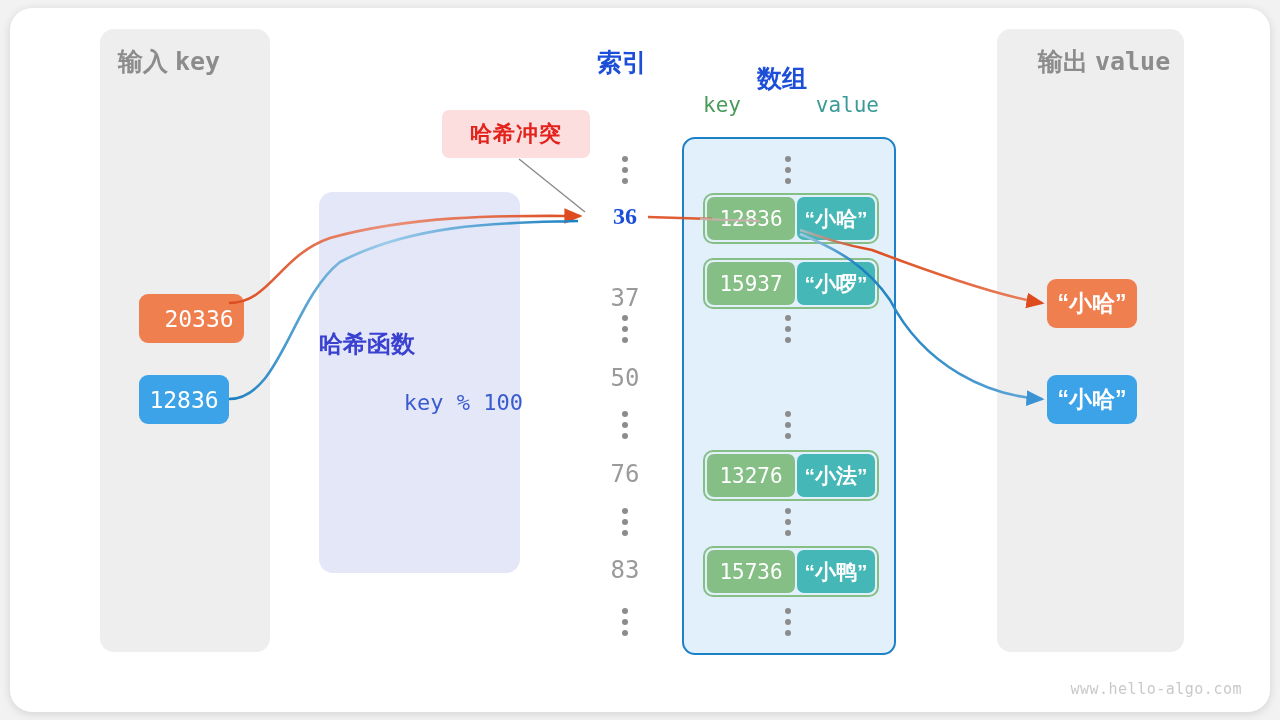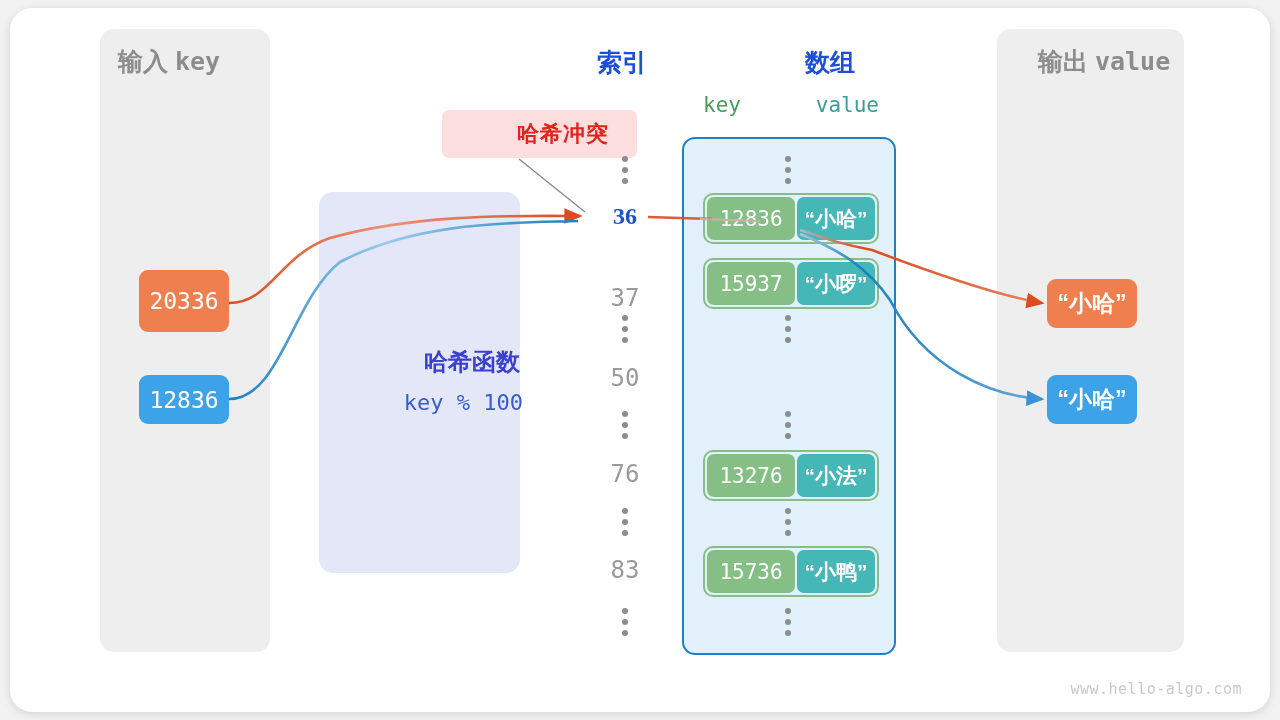--- a/index.html
+++ b/index.html
@@ -53,21 +53,21 @@
 
   
   .col-title {
     position: absolute;
     color: #1d4ed8;
     font-weight: bold;
     font-size: 25px;
     white-space: nowrap;
   }
   #title-index { left: 597px; top: 46px; }
-  #title-array { left: 757px; top: 46px; margin-left: 48px; }
+  #title-array { left: 757px; top: 62px; }
 
   #kv-header {
     position: absolute;
     left: 703px;
     top: 93px;
     width: 176px;
     font-family: "DejaVu Sans Mono", "Liberation Mono", monospace;
     font-size: 21px;
     display: flex;
     justify-content: space-between;
@@ -84,39 +84,38 @@
     height: 48px;
     background: #fbdedd;
     border-radius: 7px;
     color: #e3221c;
     font-weight: bold;
     font-size: 22px;
     display: flex;
     align-items: center;
     justify-content: center;
     letter-spacing: 1px;
-    padding-left: 47px;
   }
 
   
   #hash-box {
     position: absolute;
     left: 319px;
     top: 192px;
     width: 201px;
     height: 381px;
     background: #e3e7f8;
     border-radius: 14px;
   }
   #hash-name {
     position: absolute;
     left: 0;
-    top: 154px;
+    top: 136px;
     width: 201px;
-    text-align: right;
+    text-align: left;
     color: #3a40cf;
     font-weight: bold;
     font-size: 24px;
   }
   #hash-expr {
     position: absolute;
     left: 0;
     top: 198px;
     width: 204px;
     text-align: right;
@@ -134,21 +133,21 @@
     align-items: center;
     justify-content: center;
     font-family: "DejaVu Sans Mono", "Liberation Mono", monospace;
     font-size: 23px;
     white-space: nowrap;
   }
   .pill.cjk { font-family: "Liberation Sans", "DejaVu Sans", sans-serif; font-weight: bold; }
   .pill-orange { background: #f07f4f; }
   .pill-blue   { background: #3da3e8; }
 
-  #in-key-0  { left: 139px; top: 270px; width: 90px; height: 62px; }
+  #in-key-0  { left: 139px; top: 294px; width: 90px; height: 49px; padding-left: 15px; }
   #in-key-1  { left: 139px; top: 375px; width: 90px; height: 49px; }
   #out-val-0 { left: 1047px; top: 279px; width: 90px; height: 49px; }
   #out-val-1 { left: 1047px; top: 375px; width: 90px; height: 49px; }
 
   
   .index-label {
     position: absolute;
     width: 60px;
     text-align: center;
     color: #9a9a9a;

